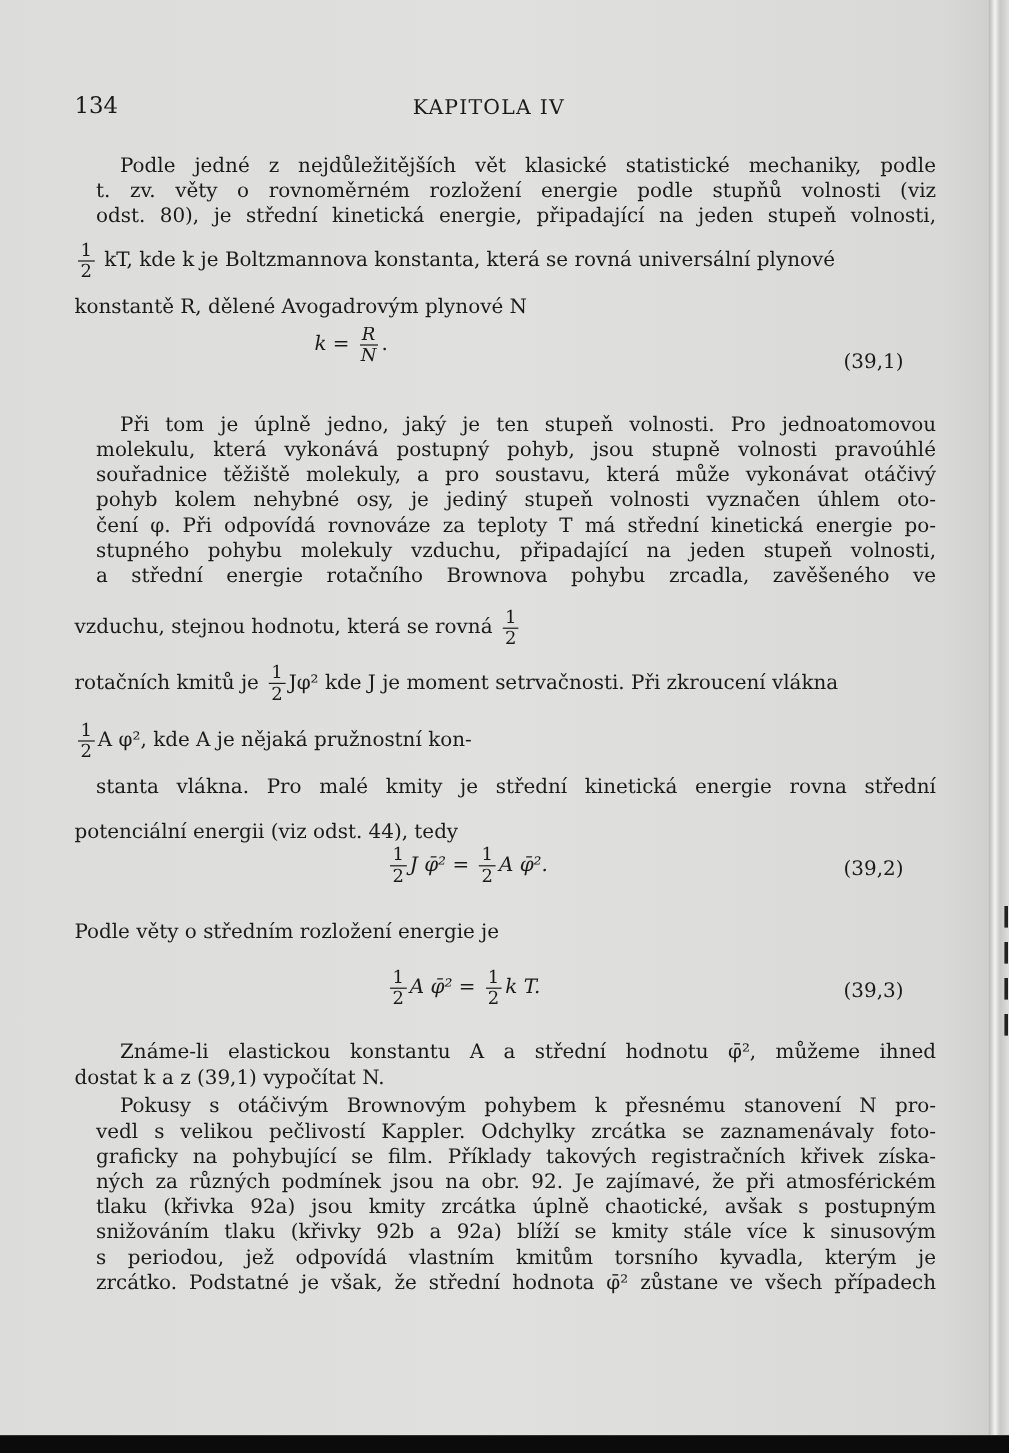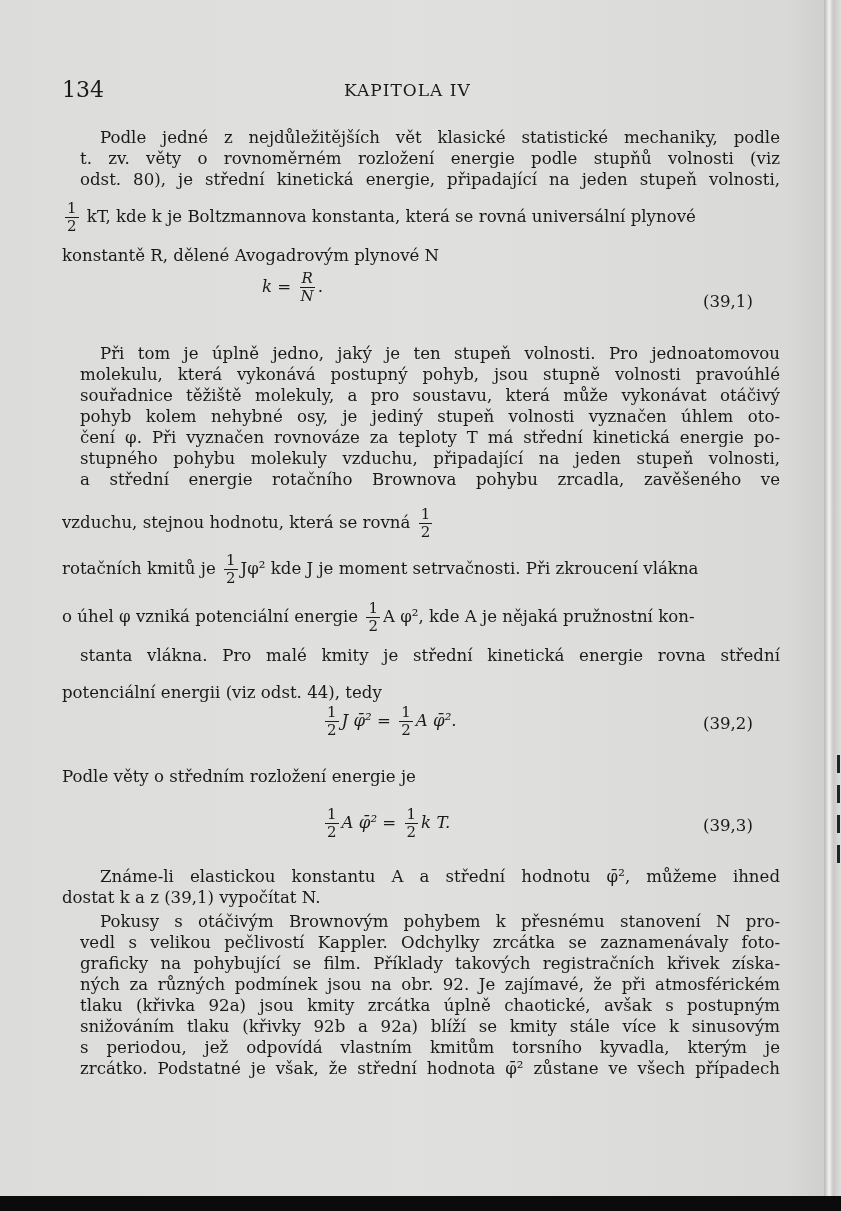--- a/index.html
+++ b/index.html
@@ -14,21 +14,21 @@
     background:linear-gradient(90deg,#dcdcda 0%,#e0e0de 50%,#d9d9d7 95%,#cfcfcd 100%);
   }
   .spine {
     position:absolute; left:824px; top:0; width:17px; height:1196px;
     background:linear-gradient(90deg,#b8b8b6 0%,#f2f2f0 30%,#c8c8c6 55%,#dededc 100%);
   }
   .spine-mark { position:absolute; left:837px; width:3px; height:18px; background:#222; }
   .bottom-strip { position:absolute; left:0; top:1196px; width:841px; height:15px; background:#0b0b0b; }
 
   .running-head { position:absolute; top:77px; left:62px; width:700px; height:20px; }
-  .page-number { position:absolute; left:0; top:0; font-size:22px; }
+  .page-number { position:absolute; left:0; top:0; font-size:19px; }
   .chapter-title { position:absolute; left:282px; top:3px; font-size:17px; letter-spacing:1px; }
 
   .line { position:absolute; left:62px; width:700px; font-size:16.6px; white-space:nowrap; line-height:20px; }
   .just { text-align:justify; text-align-last:justify;margin-left:18px; }
   .indent { padding-left:20px; box-sizing:border-box; }
   .it { font-style:italic; }
   .frac { display:inline-block; vertical-align:middle; text-align:center; font-size:15px; line-height:17px; margin:0 3px; }
   .frac .num { display:block; border-bottom:1px solid #1a1a1a; padding:0 2px; }
   .frac .den { display:block; }
   .eq { position:absolute; font-size:16.6px; white-space:nowrap; }
@@ -62,33 +62,32 @@
 <div class="eq" style="left:262px;top:270px">
   <span class="it">k =</span>
   <span class="frac"><span class="num it">R</span><span class="den it">N</span></span><span>.</span>
 </div>
 <div class="eqnum" style="top:292px;left:703px">(39,1)</div>
 
 <div class="line just indent" style="top:344px">Při tom je úplně jedno, jaký je ten stupeň volnosti. Pro jednoatomovou</div>
 <div class="line just" style="top:365px">molekulu, která vykonává postupný pohyb, jsou stupně volnosti pravoúhlé</div>
 <div class="line just" style="top:386px">souřadnice těžiště molekuly, a pro soustavu, která může vykonávat otáčivý</div>
 <div class="line just" style="top:407px">pohyb kolem nehybné osy, je jediný stupeň volnosti vyznačen úhlem oto-</div>
-<div class="line just" style="top:428px">čení φ. Při vyznačen rovnováze za teploty T má střední kinetická energie po-</div>
+<div class="line just" style="top:428px">čení φ. Při odpovídá rovnováze za teploty T má střední kinetická energie po-</div>
 <div class="line just" style="top:449px">stupného pohybu molekuly vzduchu, připadající na jeden stupeň volnosti,</div>
 <div class="line just" style="top:470px">a střední energie rotačního Brownova pohybu zrcadla, zavěšeného ve</div>
 <div class="line" style="top:506px">
   <span>vzduchu, stejnou hodnotu, která se rovná</span>
   <span class="frac"><span class="num">1</span><span class="den">2</span></span>
 </div>
 <div class="line" style="top:552px">
   <span>rotačních kmitů je</span>
   <span class="frac"><span class="num">1</span><span class="den">2</span></span><span>Jφ² kde J je moment setrvačnosti. Při zkroucení vlákna</span>
 </div>
 <div class="line" style="top:600px">
-  <span>o úhel φ vzniká potenciální energie</span>
   <span class="frac"><span class="num">1</span><span class="den">2</span></span><span>A φ², kde A je nějaká pružnostní kon-</span>
 </div>
 <div class="line just" style="top:646px">stanta vlákna. Pro malé kmity je střední kinetická energie rovna střední</div>
 <div class="line" style="top:683px">potenciální energii (viz odst. 44), tedy</div>
 
 <div class="eq" style="left:322px;top:704px">
   <span class="frac"><span class="num">1</span><span class="den">2</span></span><span class="it">J φ̄²</span>
   <span>=</span>
   <span class="frac"><span class="num">1</span><span class="den">2</span></span><span class="it">A φ̄².</span>
 </div>

